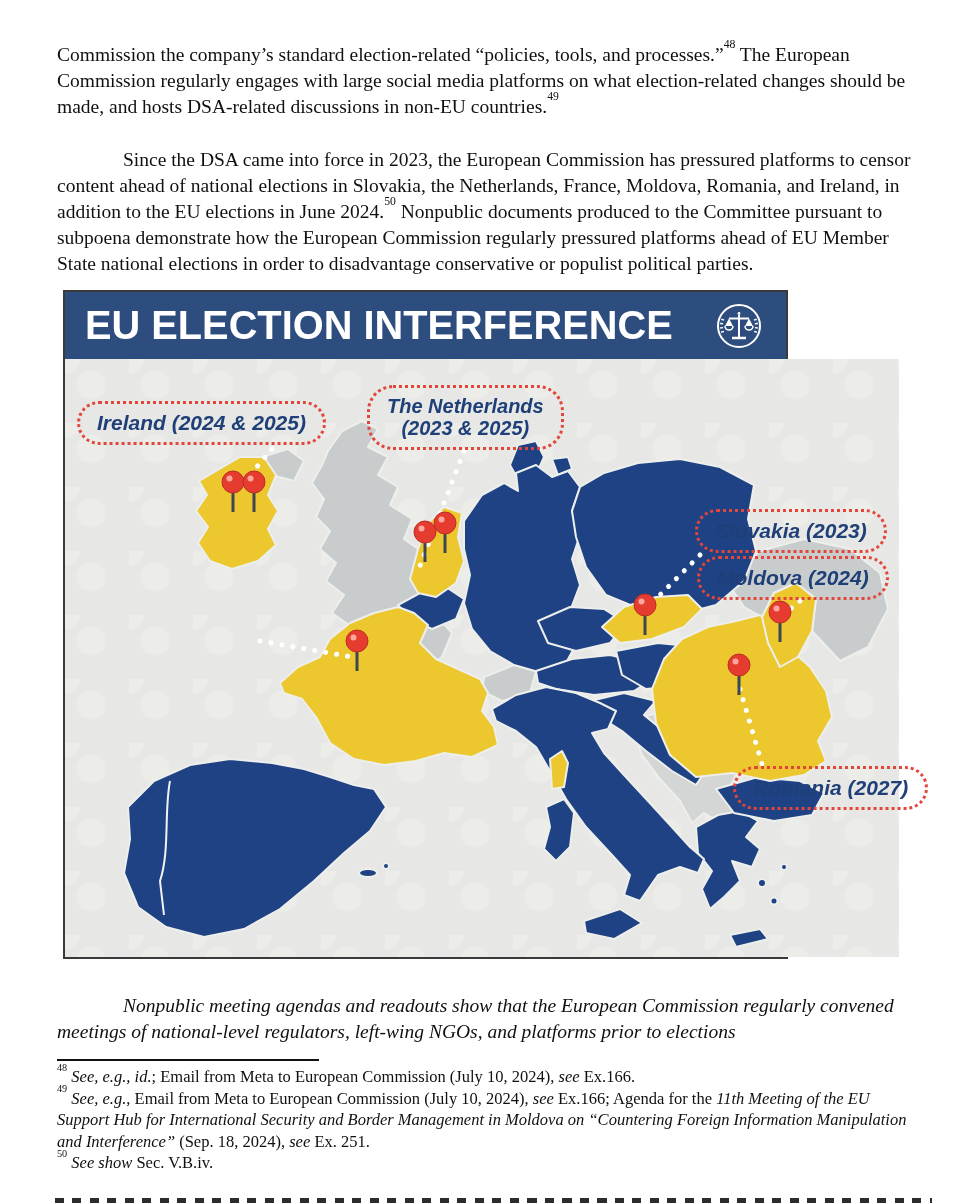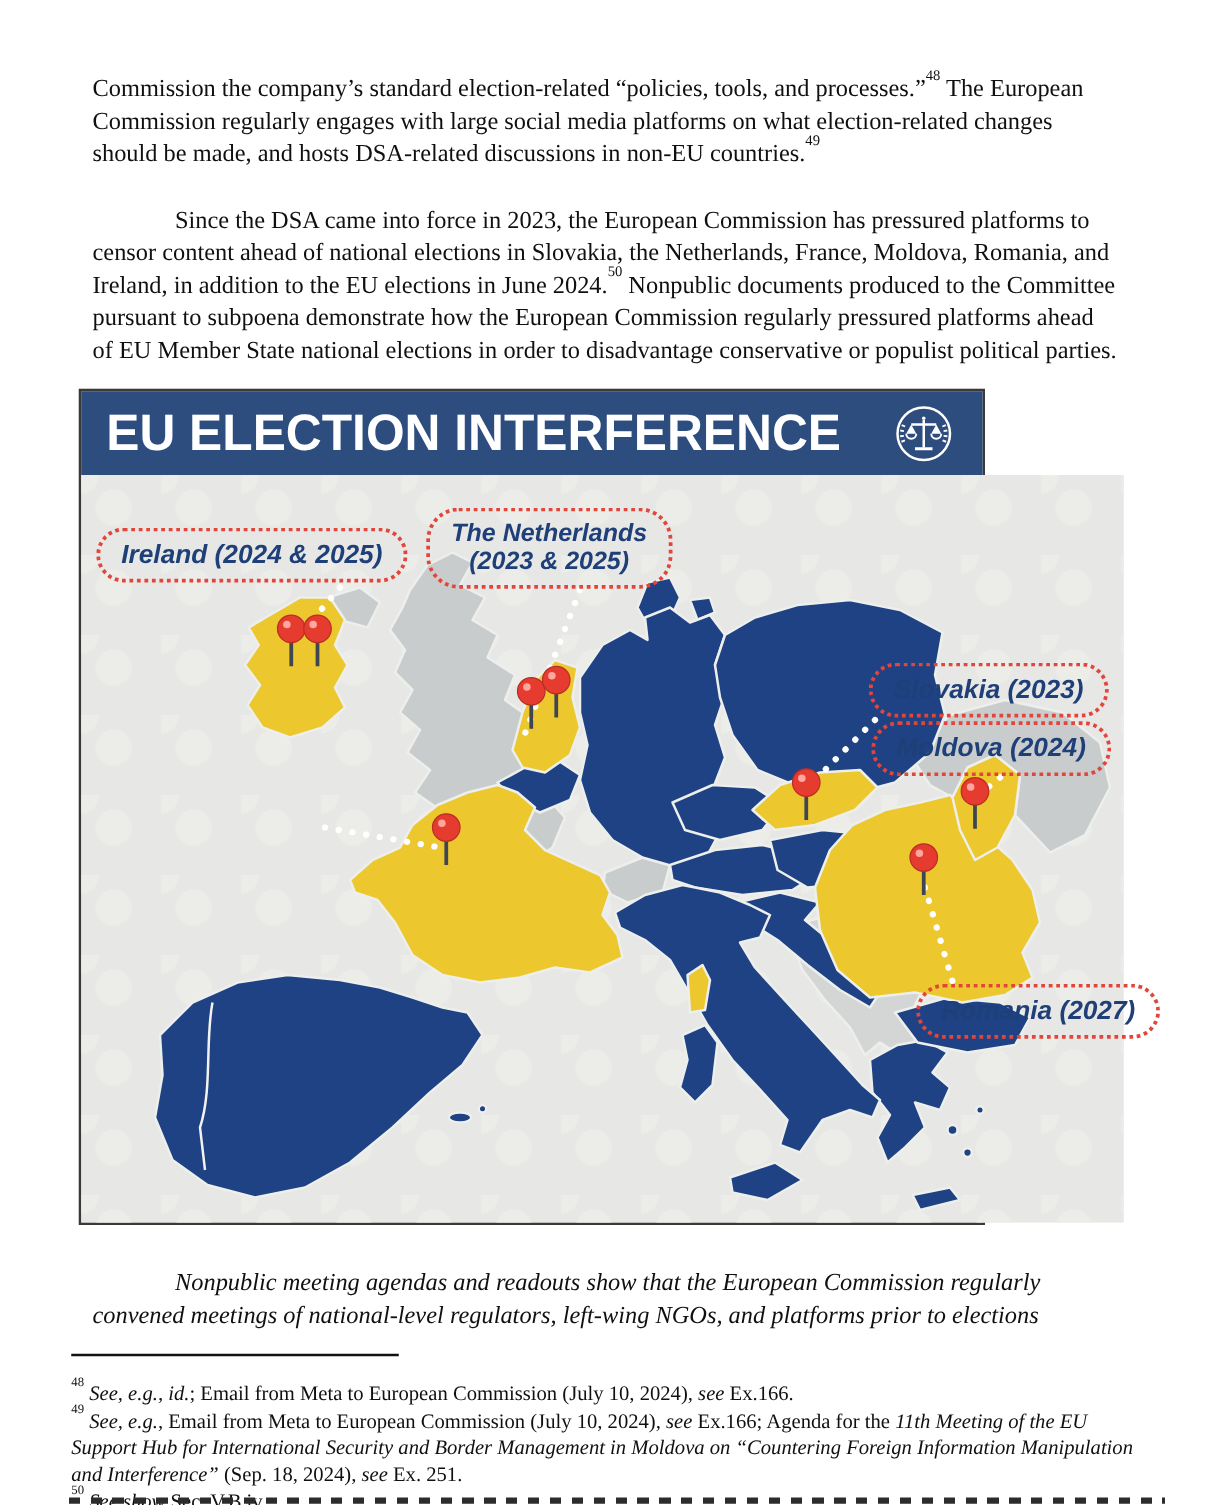--- a/index.html
+++ b/index.html
@@ -3,21 +3,21 @@
 <meta charset="utf-8">
 <style>
   html,body{margin:0;padding:0;}
   body{
     width:966px;height:1204px;position:relative;overflow:hidden;
     background:#ffffff;
     font-family:"Liberation Serif", serif;
     color:#101010;
   }
   .page{position:absolute;inset:0;padding:42px 53px 0 57px;box-sizing:border-box;}
-  .body-text{font-size:19.5px;line-height:26px;margin:17px;text-align:left;}
+  .body-text{font-size:19.5px;line-height:26px;margin:0;text-align:left;}
   .body-text sup{font-size:0.6em;line-height:0;position:relative;top:-0.5em;}
   .p2{margin-top:27px;text-indent:66px;}
   .p3{margin-top:34px;text-indent:66px;font-style:italic;}
 
   
   .infographic{margin:13px 0 0 6px;width:725px;height:669px;border:2px solid #3a3a3a;box-sizing:border-box;background:var(--sea-gray);}
   .ig-header{height:67px;background:var(--header-bg);display:flex;align-items:center;padding:0 22px 0 20px;box-sizing:border-box;}
   .ig-title{
     font-family:"Liberation Sans", sans-serif;font-weight:800;font-size:41px;color:#ffffff;
     letter-spacing:0px;transform:scaleX(.97);transform-origin:left center;white-space:nowrap;flex:1;
@@ -44,29 +44,29 @@
   .pin-head{fill:var(--pin-red);stroke:#b92f26;stroke-width:1;}
   .pin-glint{fill:#ffa79e;}
 
   .map-label{
     position:absolute;
     font-family:"Liberation Sans", sans-serif;font-weight:700;font-size:21px;color:var(--label-navy);
     border:3px dotted var(--dotted-red);border-radius:26px;
     padding:7px 17px;white-space:nowrap;text-align:center;line-height:1.12;
   }
   .lbl-ireland{left:12px;top:42px;}
-  .lbl-netherlands{left:276px;top:26px;font-size:20px;}
+  .lbl-netherlands{left:302px;top:26px;font-size:20px;}
   .lbl-slovakia{left:630px;top:150px;}
   .lbl-moldova{left:632px;top:197px;}
   .lbl-france{left:26px;top:243px;}
   .lbl-romania{left:668px;top:407px;}
 
   
   .fn-rule{width:262px;border-top:2px solid #111;margin-top:14px;}
-  .footnotes{margin-top:19px;font-size:16.5px;line-height:21.5px;}
+  .footnotes{margin-top:5px;font-size:16.5px;line-height:21.5px;}
   .footnotes p{margin:0;}
   .footnotes sup{font-size:0.62em;line-height:0;position:relative;top:-0.45em;}
   .bottom-cut{
     position:absolute;left:55px;right:34px;bottom:1px;height:5px;
     background:repeating-linear-gradient(90deg,#2c2c2c 0 9px,transparent 9px 17.5px);
   }
 </style>
 </head>
 <body>
 

